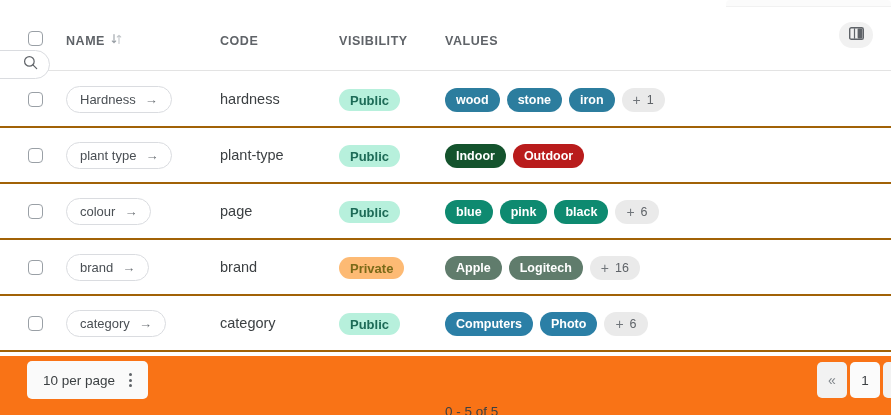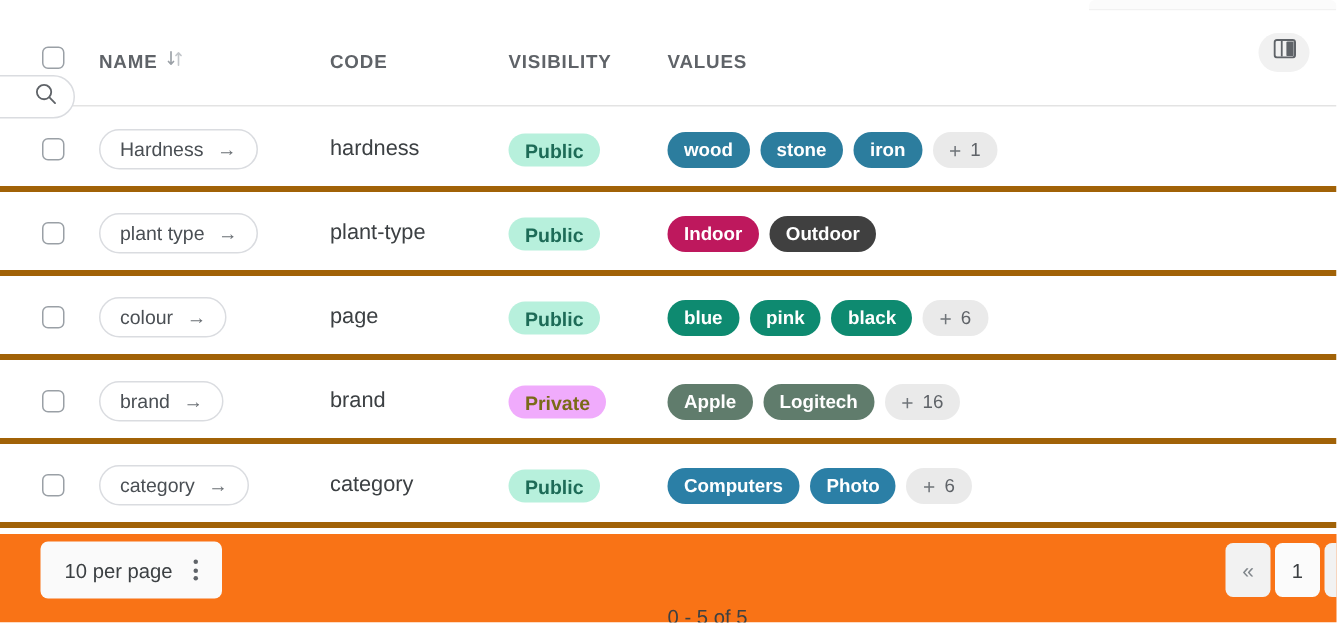--- a/index.html
+++ b/index.html
@@ -134,21 +134,21 @@
   .rows {
     position: absolute;
     top: 72px;
     left: 0;
     width: 891px;
   }
   .row {
     position: relative;
     width: 891px;
     height: 56px;
-    border-bottom: 4px solid #a16207;
+    border-bottom: 2px solid #a16207;
     box-sizing: border-box;
   }
   .row .cell-check { position: absolute; left: 28px; top: 20px; }
   .row .cell-name  { position: absolute; left: 66px;  top: 14px; }
   .row .cell-code  { position: absolute; left: 220px; top: 19px; }
   .row .cell-vis   { position: absolute; left: 339px; top: 17px; }
   .row .cell-vals  { position: absolute; left: 445px; top: 16px; }
 
   .name-pill {
     display: inline-flex;
@@ -182,21 +182,21 @@
     justify-content: center;
     height: 22px;
     padding: 0 11px;
     border-radius: 11px;
     font-size: 13px;
     font-weight: bold;
     white-space: nowrap;
     box-sizing: border-box;
   }
   .vis-public  { background: #b7f0dc; color: #1d6b57; }
-  .vis-private { background: #f0abfc; color: #7a6a18; }
+  .vis-private { background: #fdba74; color: #7a6a18; }
 
   .vals {
     display: flex;
     align-items: flex-end;
     gap: 7px;
   }
   .chip {
     display: inline-flex;
     align-items: center;
     justify-content: center;
@@ -393,22 +393,22 @@
         <span class="name-pill">
           <span>plant type</span>
           <span class="arrow">→</span>
         </span>
       </div>
       <div class="cell-code code-text">plant-type</div>
       <div class="cell-vis">
         <span class="vis-badge vis-public">Public</span>
       </div>
       <div class="cell-vals vals">
-        <span class="chip" style="background:#be185d">Indoor</span>
-        <span class="chip" style="background:#404040">Outdoor</span>
+        <span class="chip" style="background:#14532d">Indoor</span>
+        <span class="chip" style="background:#b91c1c">Outdoor</span>
       </div>
     </div>
 
     <div class="row">
       <div class="cell-check">
         <div class="cbox"></div>
       </div>
       <div class="cell-name">
         <span class="name-pill">
           <span>colour</span>

